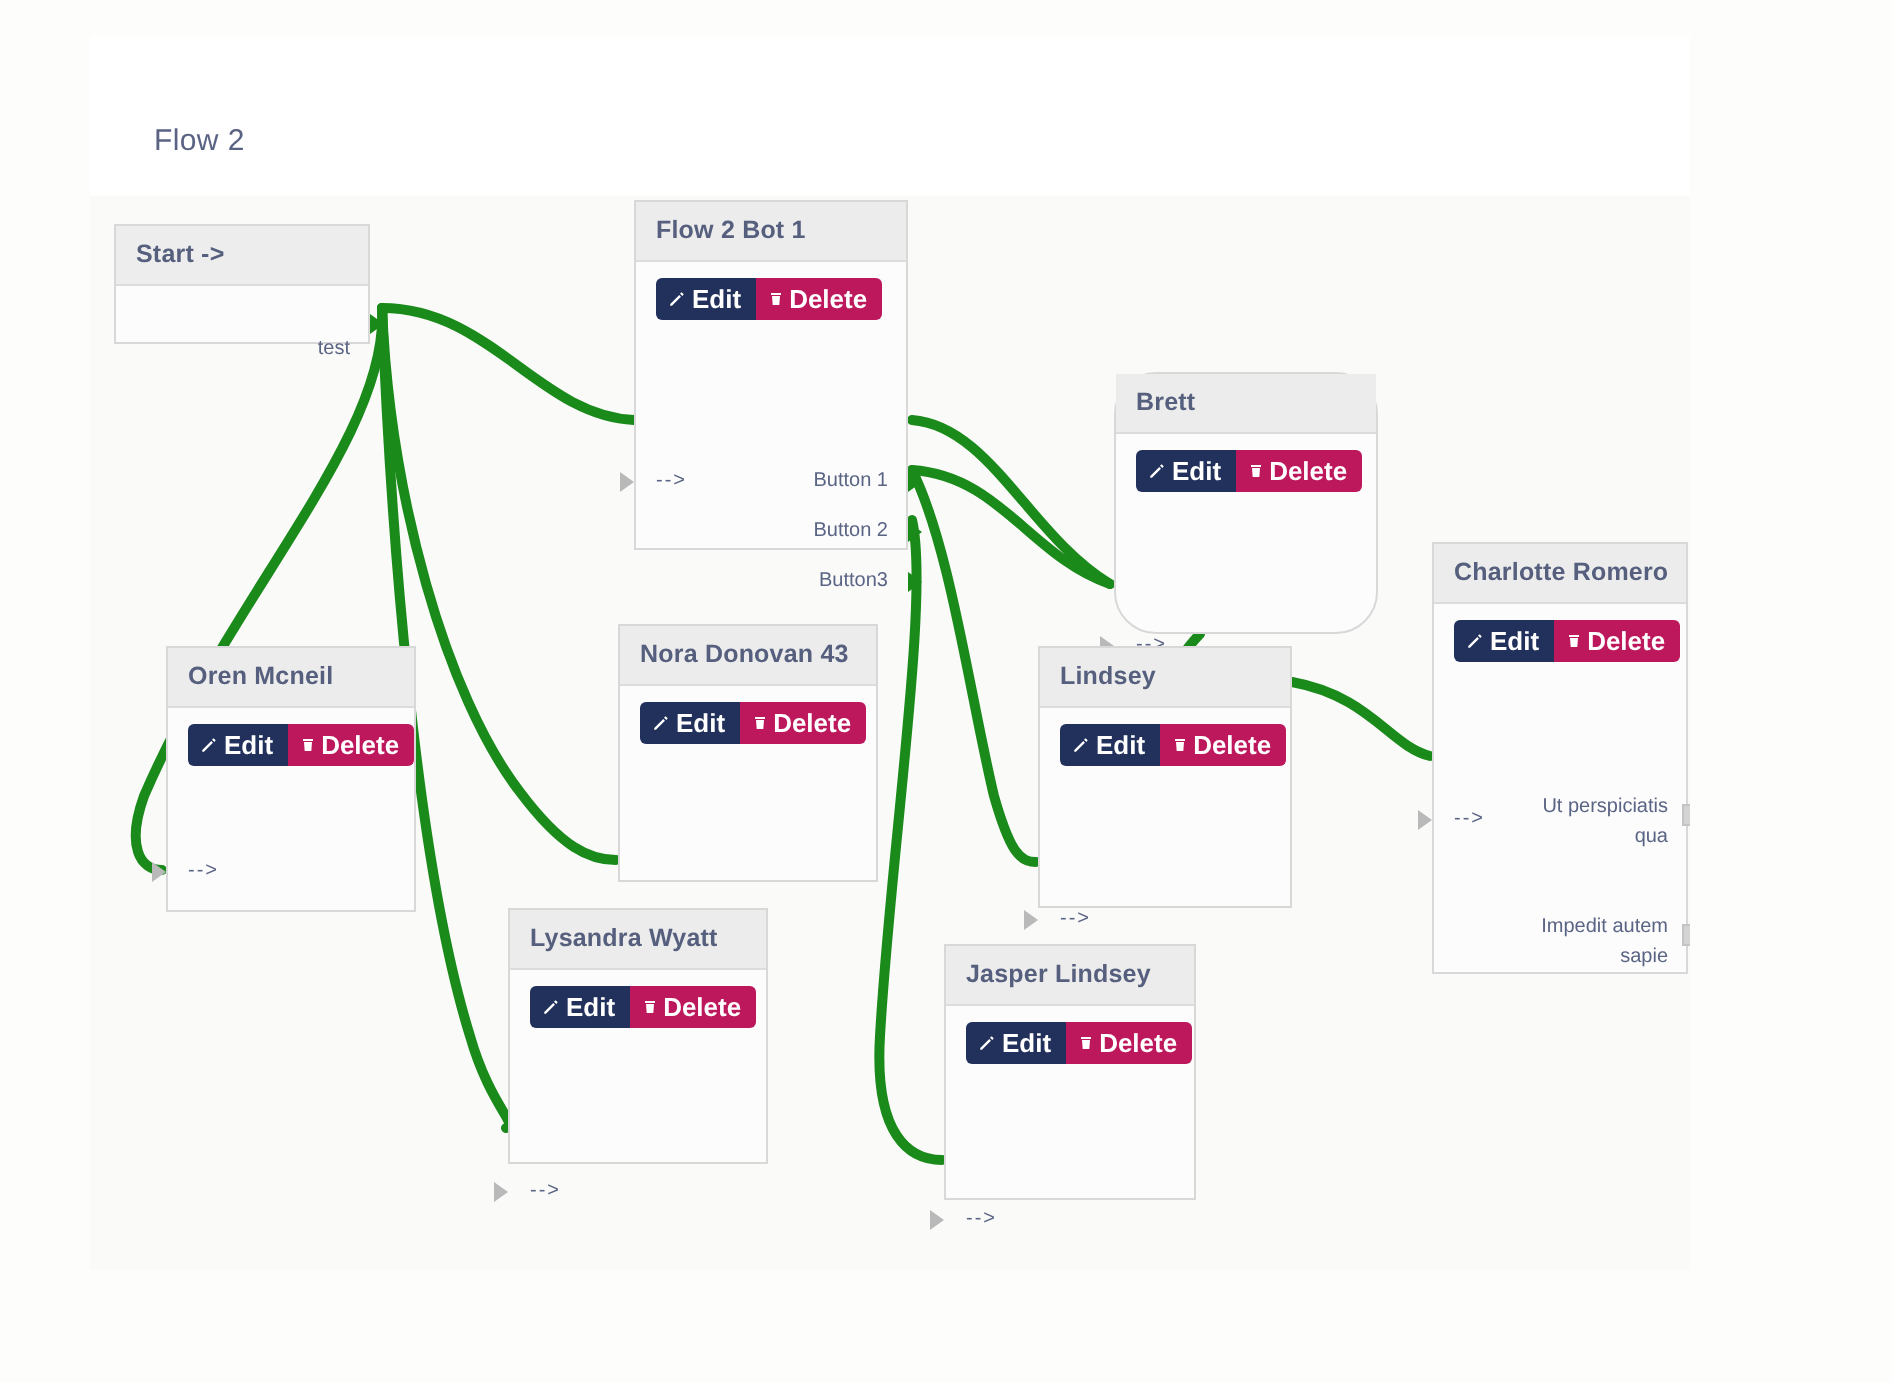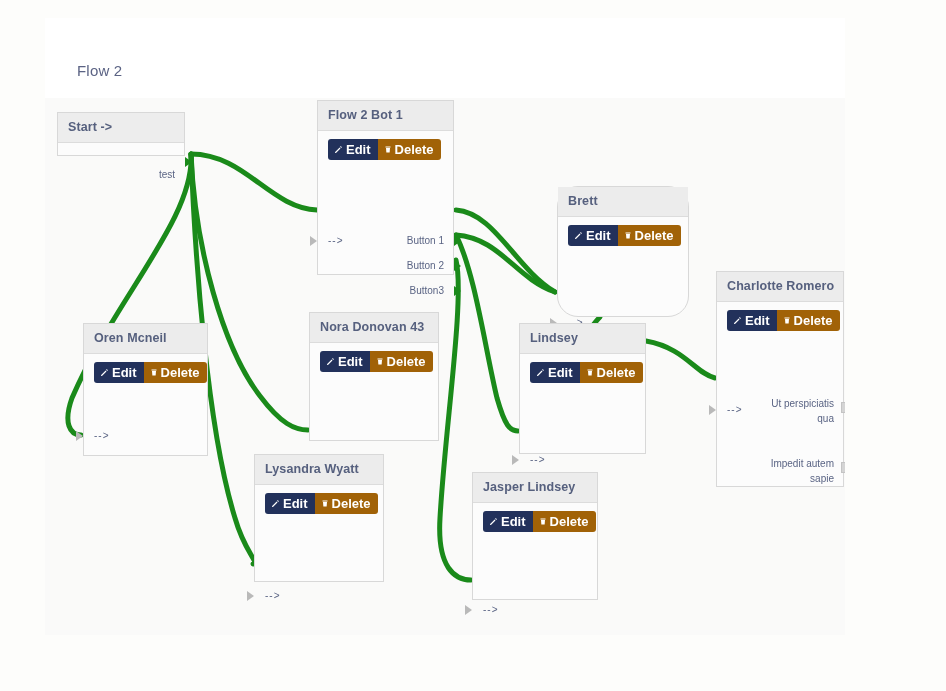--- a/index.html
+++ b/index.html
@@ -54,21 +54,21 @@
   .btnrow{padding:8px 0 0 10px;display:flex;}
   .btn{
     display:inline-flex;align-items:center;gap:3px;
     font-size:13px;font-weight:bold;color:#ffffff;
     padding:4px 7px 4px 6px;
     line-height:1;
     white-space:nowrap;
     cursor:pointer;
   }
   .btn-edit{background:#22315b;border-radius:3px 0 0 3px;}
-  .btn-del{background:#a16207;border-radius:0 3px 3px 0;}
+  .btn-del{background:#be185d;border-radius:0 3px 3px 0;}
   .btn svg{display:block;}
 
   
   .port-in{
     position:absolute;left:10px;
     font-size:10px;color:#5a6484;letter-spacing:1px;
   }
   .port-out{
     position:absolute;right:9px;
     font-size:10px;color:#5a6484;text-align:right;
@@ -122,21 +122,21 @@
         <path d="M411,137 C430,175 440,250 452,300 C460,328 465,333 473,333"></path>
 
         <path d="M411,162 C420,200 400,330 395,420 C392,470 410,482 426,482"></path>
 
         <path d="M555,219 C548,226 545,232 540,238"></path>
 
         <path d="M601,243 C640,250 650,275 670,280"></path>
       </g>
     </svg>
 
-    <div class="node start-node" style="left:12px;top:14px;width:128px;height:44px;">
+    <div class="node start-node" style="left:12px;top:14px;width:128px;height:60px;">
       <div class="node-head">Start -&gt;</div>
       <div class="node-body" style="height:28px;">
         <div class="port-out" style="top:26px;">test</div>
         <div class="nub-green" style="right:-8px;top:14px;"></div>
       </div>
     </div>
 
     <div class="node" style="left:272px;top:2px;width:137px;height:175px;">
       <div class="node-head">Flow 2 Bot 1</div>
       <div class="node-body">

